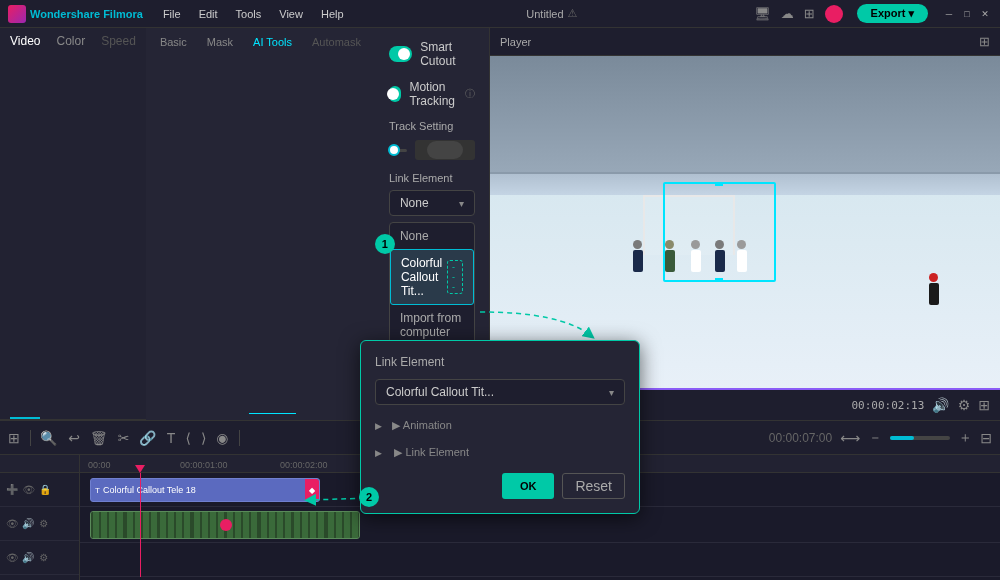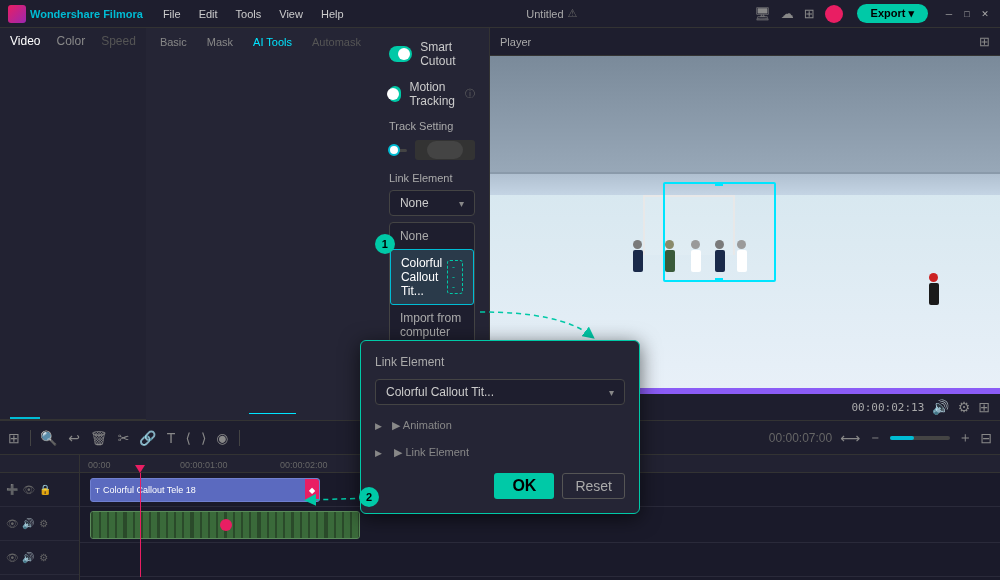--- a/index.html
+++ b/index.html
@@ -278,21 +278,21 @@
     }
 
     
     .player-controls {
       height: 32px;
       background: #1e1e2e;
       display: flex;
       align-items: center;
       justify-content: space-between;
       padding: 0 10px;
-      border-top: 6px solid #8b5cf6;
+      border-top: 2px solid #8b5cf6;
     }
     .ctrl-left { display: flex; gap: 8px; align-items: center; }
     .ctrl-right { display: flex; gap: 8px; align-items: center; }
     .ctrl-btn { color: #888; font-size: 14px; cursor: pointer; }
     .time-display { font-size: 11px; color: #aaa; font-family: monospace; }
 
     
     .bottom-section {
       height: 160px;
       background: #1a1a2a;
@@ -477,21 +477,21 @@
     .link-dialog-section-header .arrow { font-size: 9px; }
     .link-dialog-buttons {
       display: flex;
       justify-content: flex-end;
       gap: 8px;
       margin-top: 10px;
     }
     .btn-ok {
       background: #00c9a7;
       color: #000;
-      font-size: 16px;
+      font-size: 11px;
       font-weight: bold;
       padding: 4px 18px;
       border-radius: 3px;
       cursor: pointer;
       border: none;
     }
     .btn-reset {
       background: transparent;
       color: #aaa;
       font-size: 14px;

